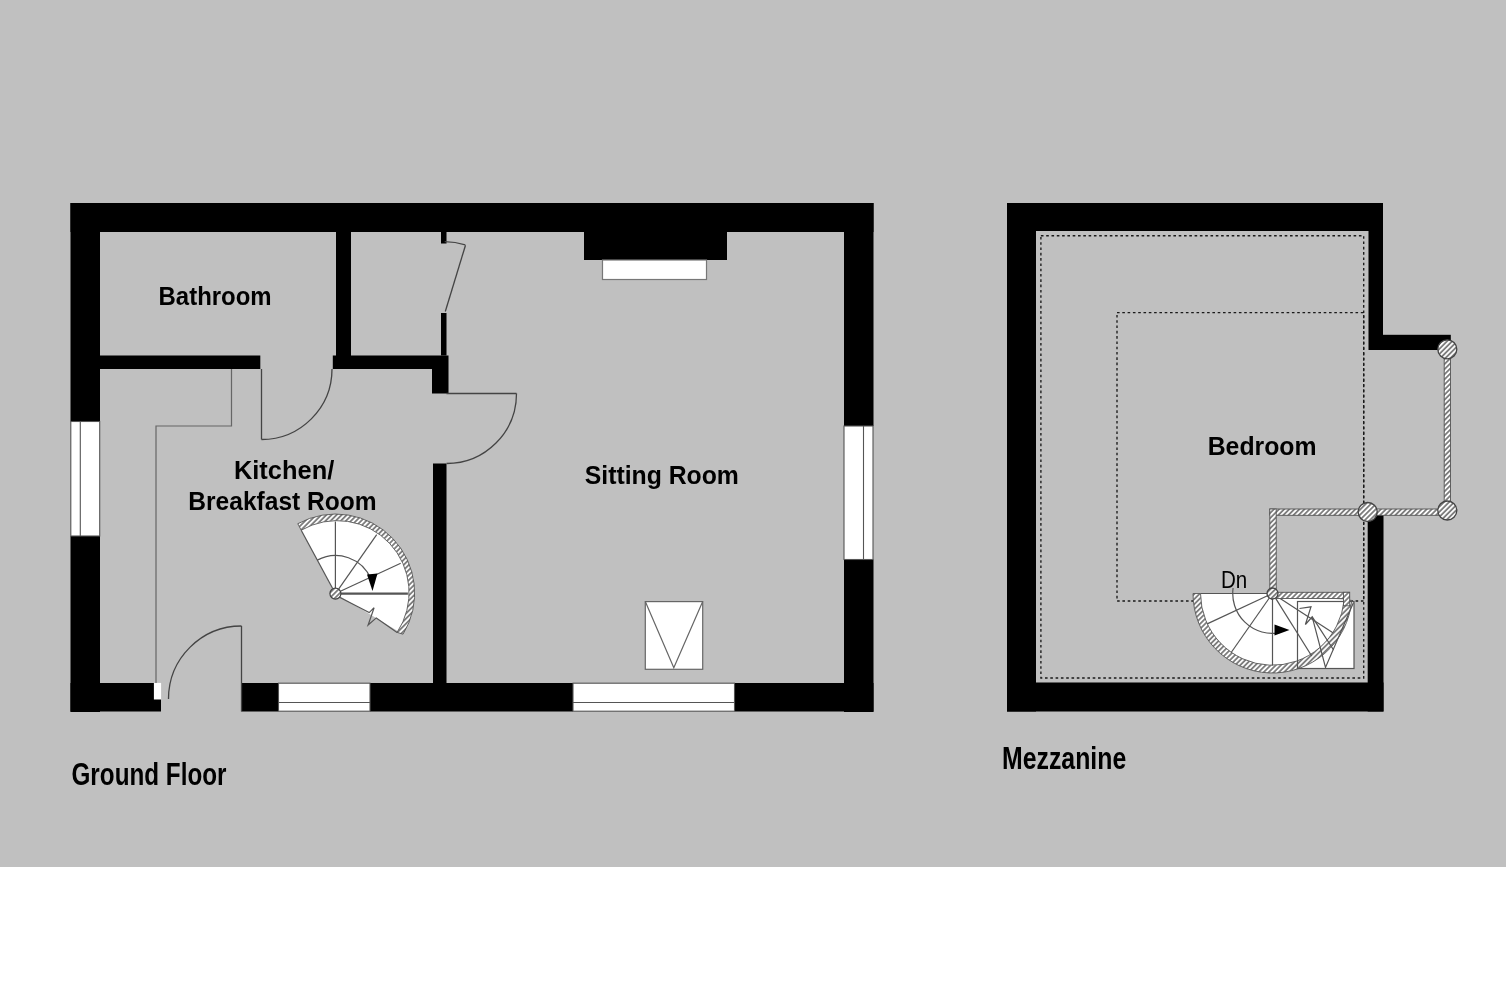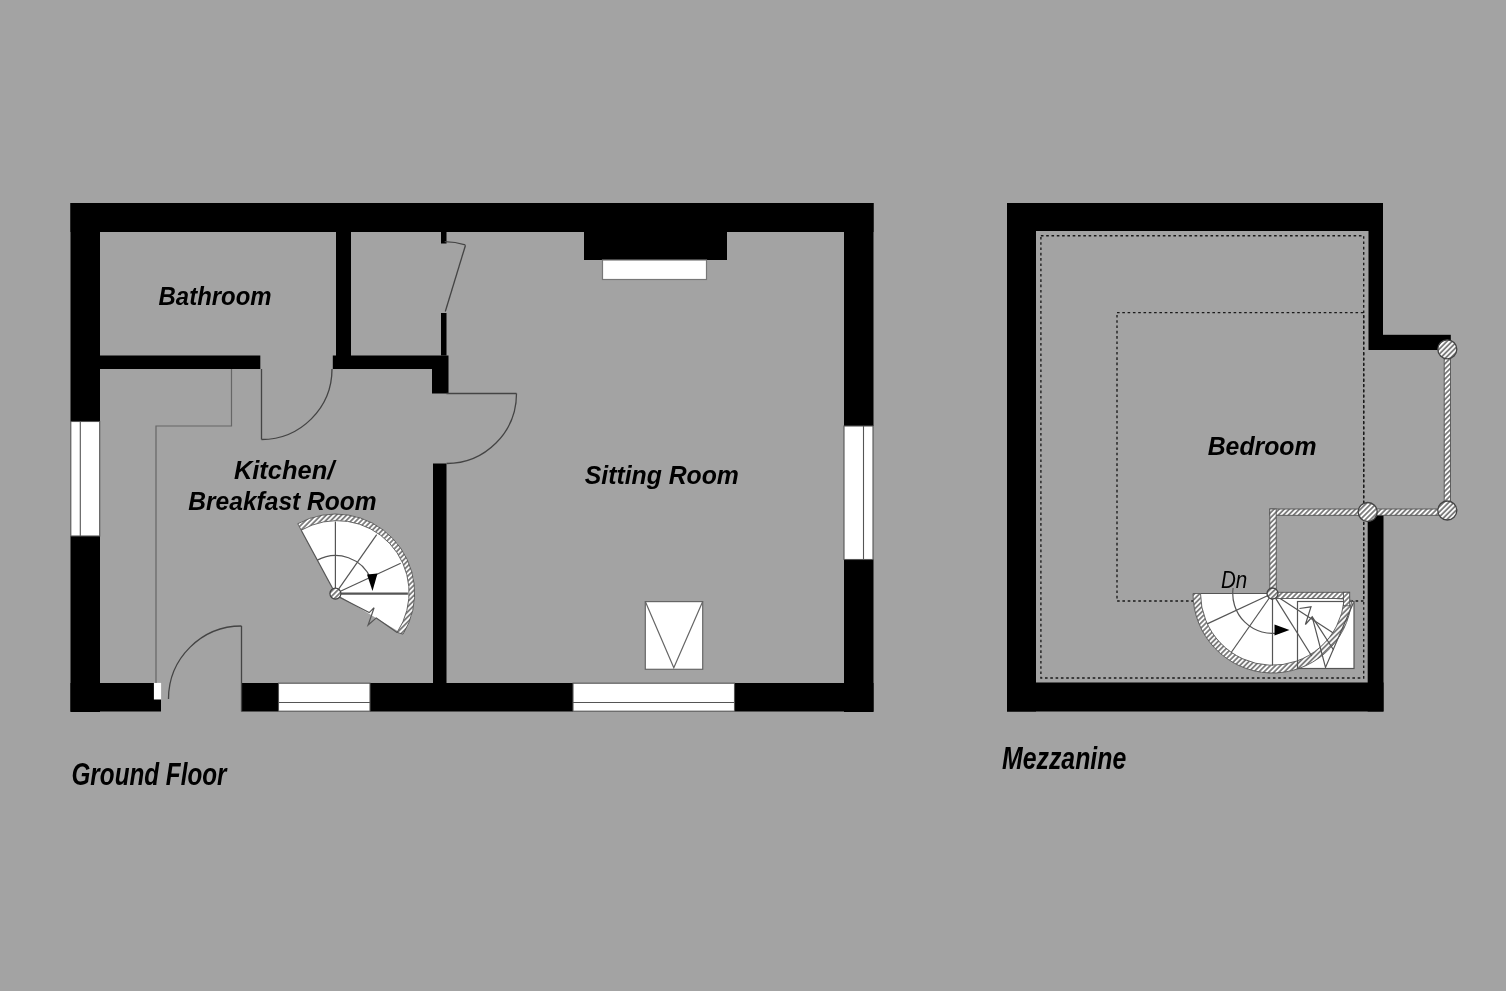--- a/index.html
+++ b/index.html
@@ -1,16 +1,16 @@
 <!DOCTYPE html>
 <html><head>
 <meta charset="utf-8">
 <style>
 html,body{margin:0;padding:0;background:#fff;}
-#c{position:relative;width:1506px;height:991px;background:#a3a3a3;overflow:hidden;filter:grayscale(1);font-style:italic;}
+#c{position:relative;width:1506px;height:867px;background:#f0abfc;overflow:hidden;filter:grayscale(1);}
 svg{position:absolute;left:0;top:0;}
 text{font-family:"Liberation Sans",sans-serif;fill:#000;}
 </style>
 </head>
 <body>
 <div id="c">
 <svg width="1506" height="991" viewBox="0 0 1506 991">
 <defs>
 <pattern id="h4" width="3.6" height="3.6" patternUnits="userSpaceOnUse" patternTransform="rotate(45)">
   <rect width="3.6" height="3.6" fill="#fdfdfd"></rect>

